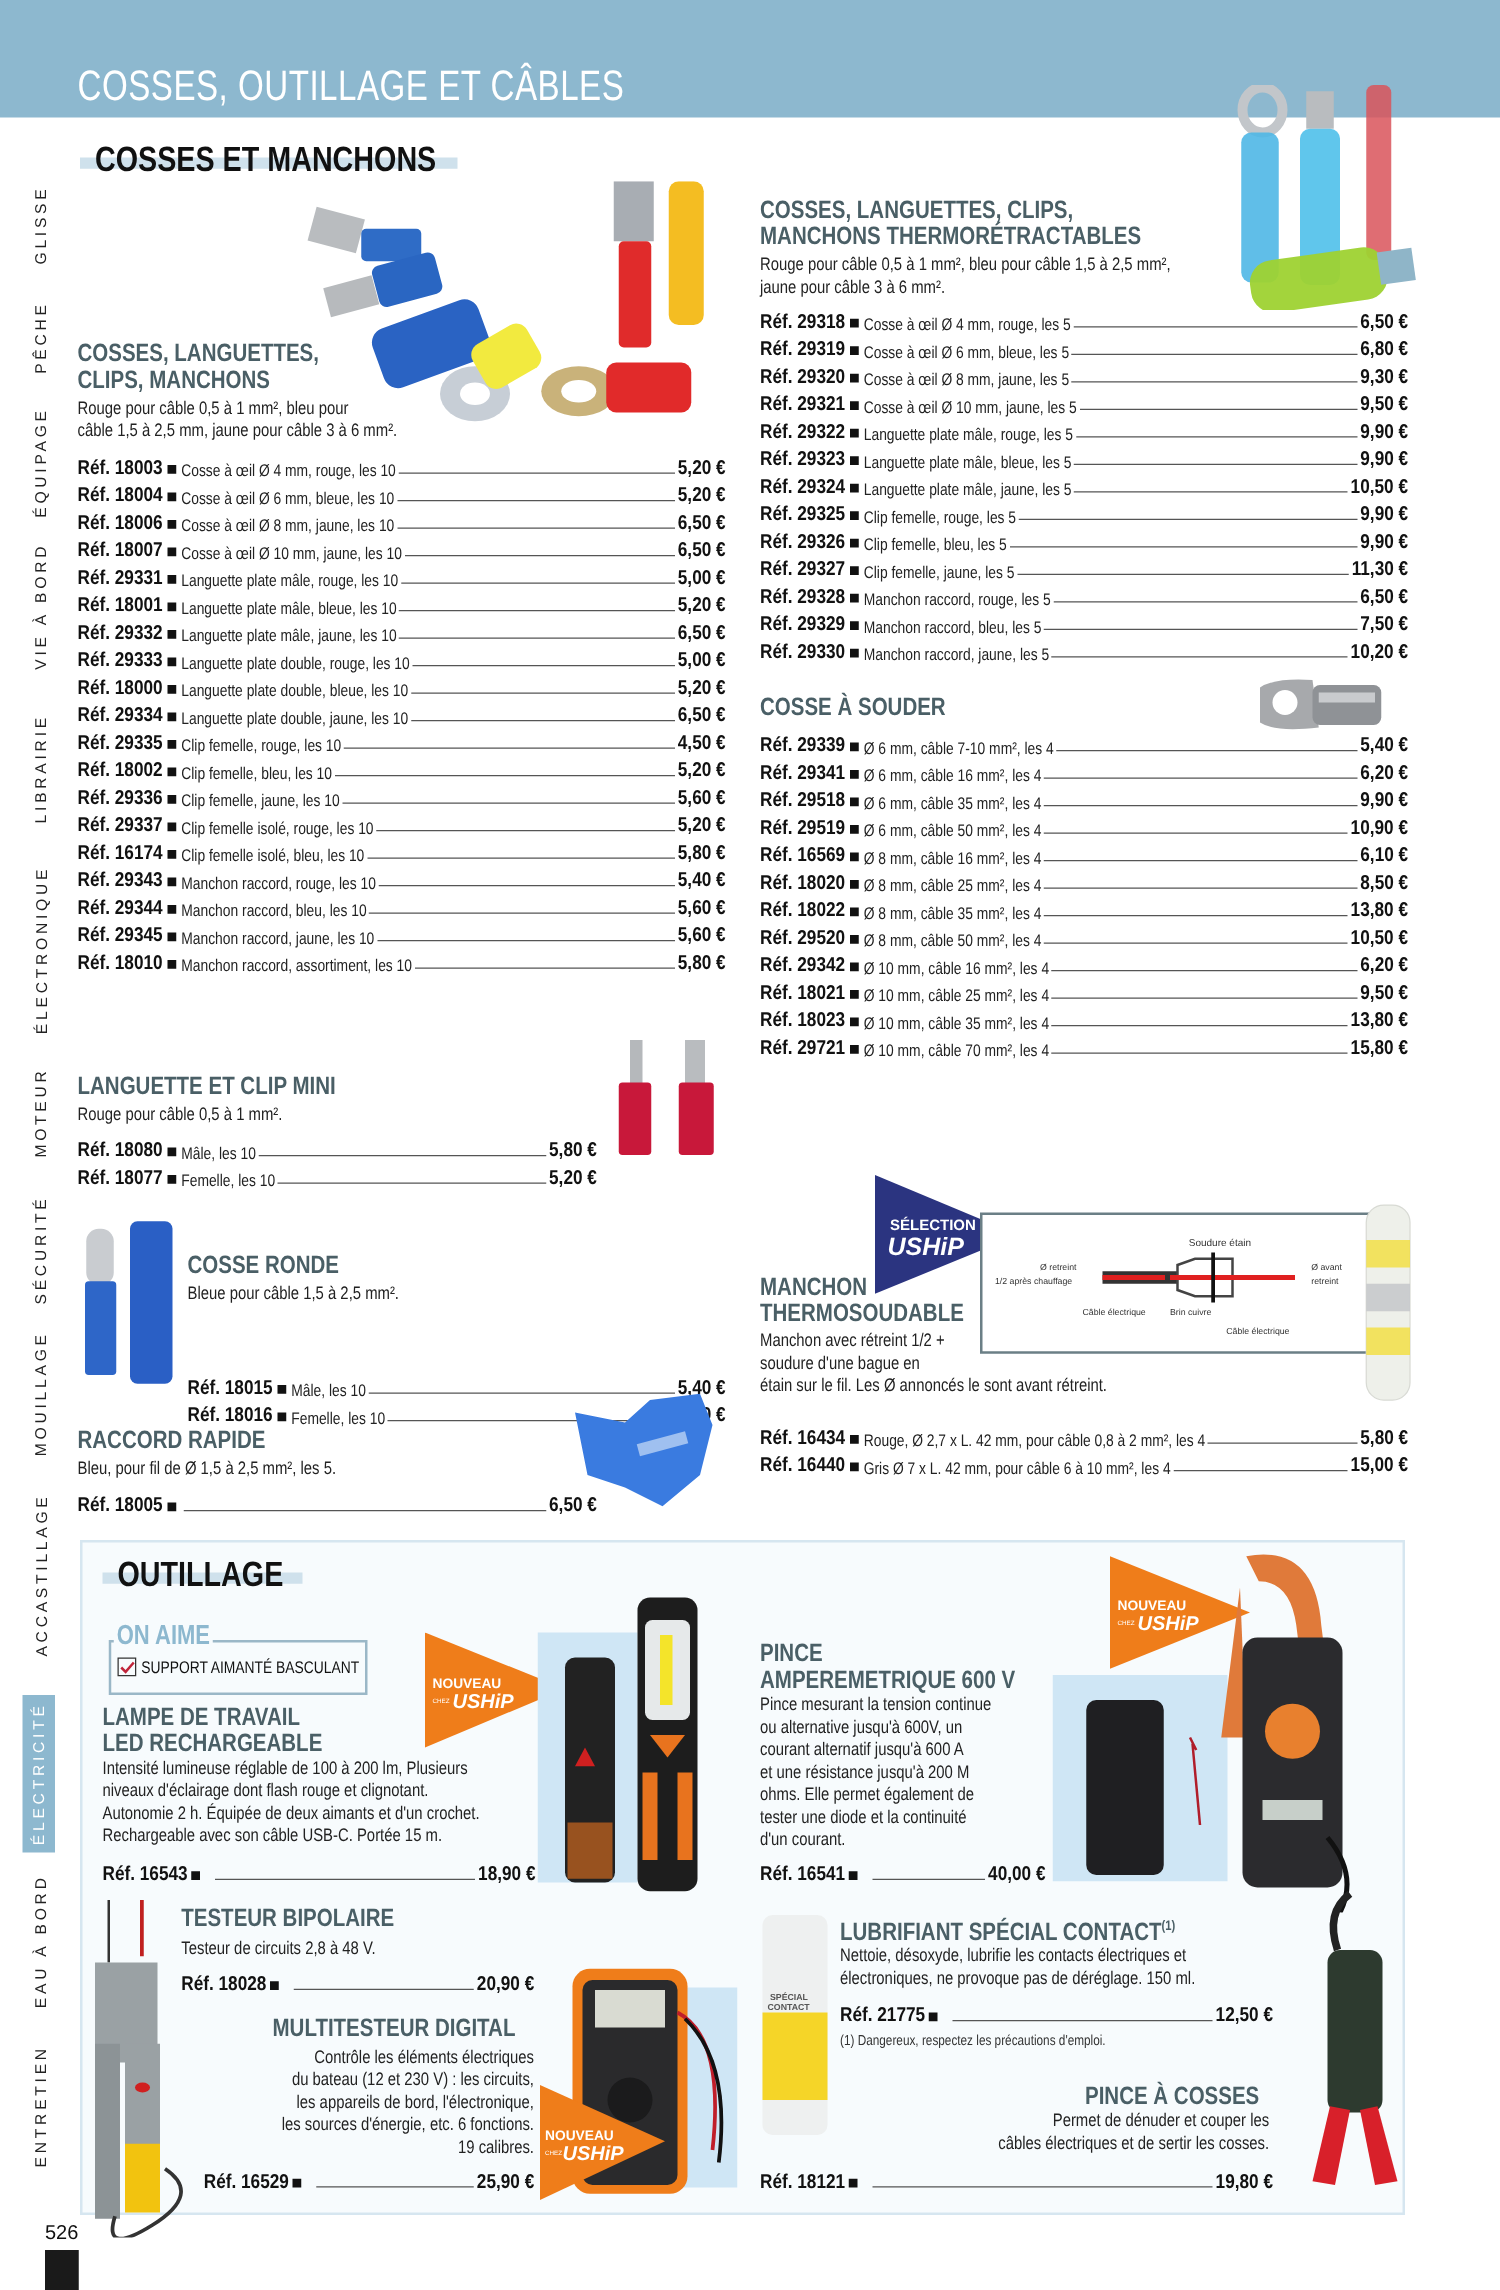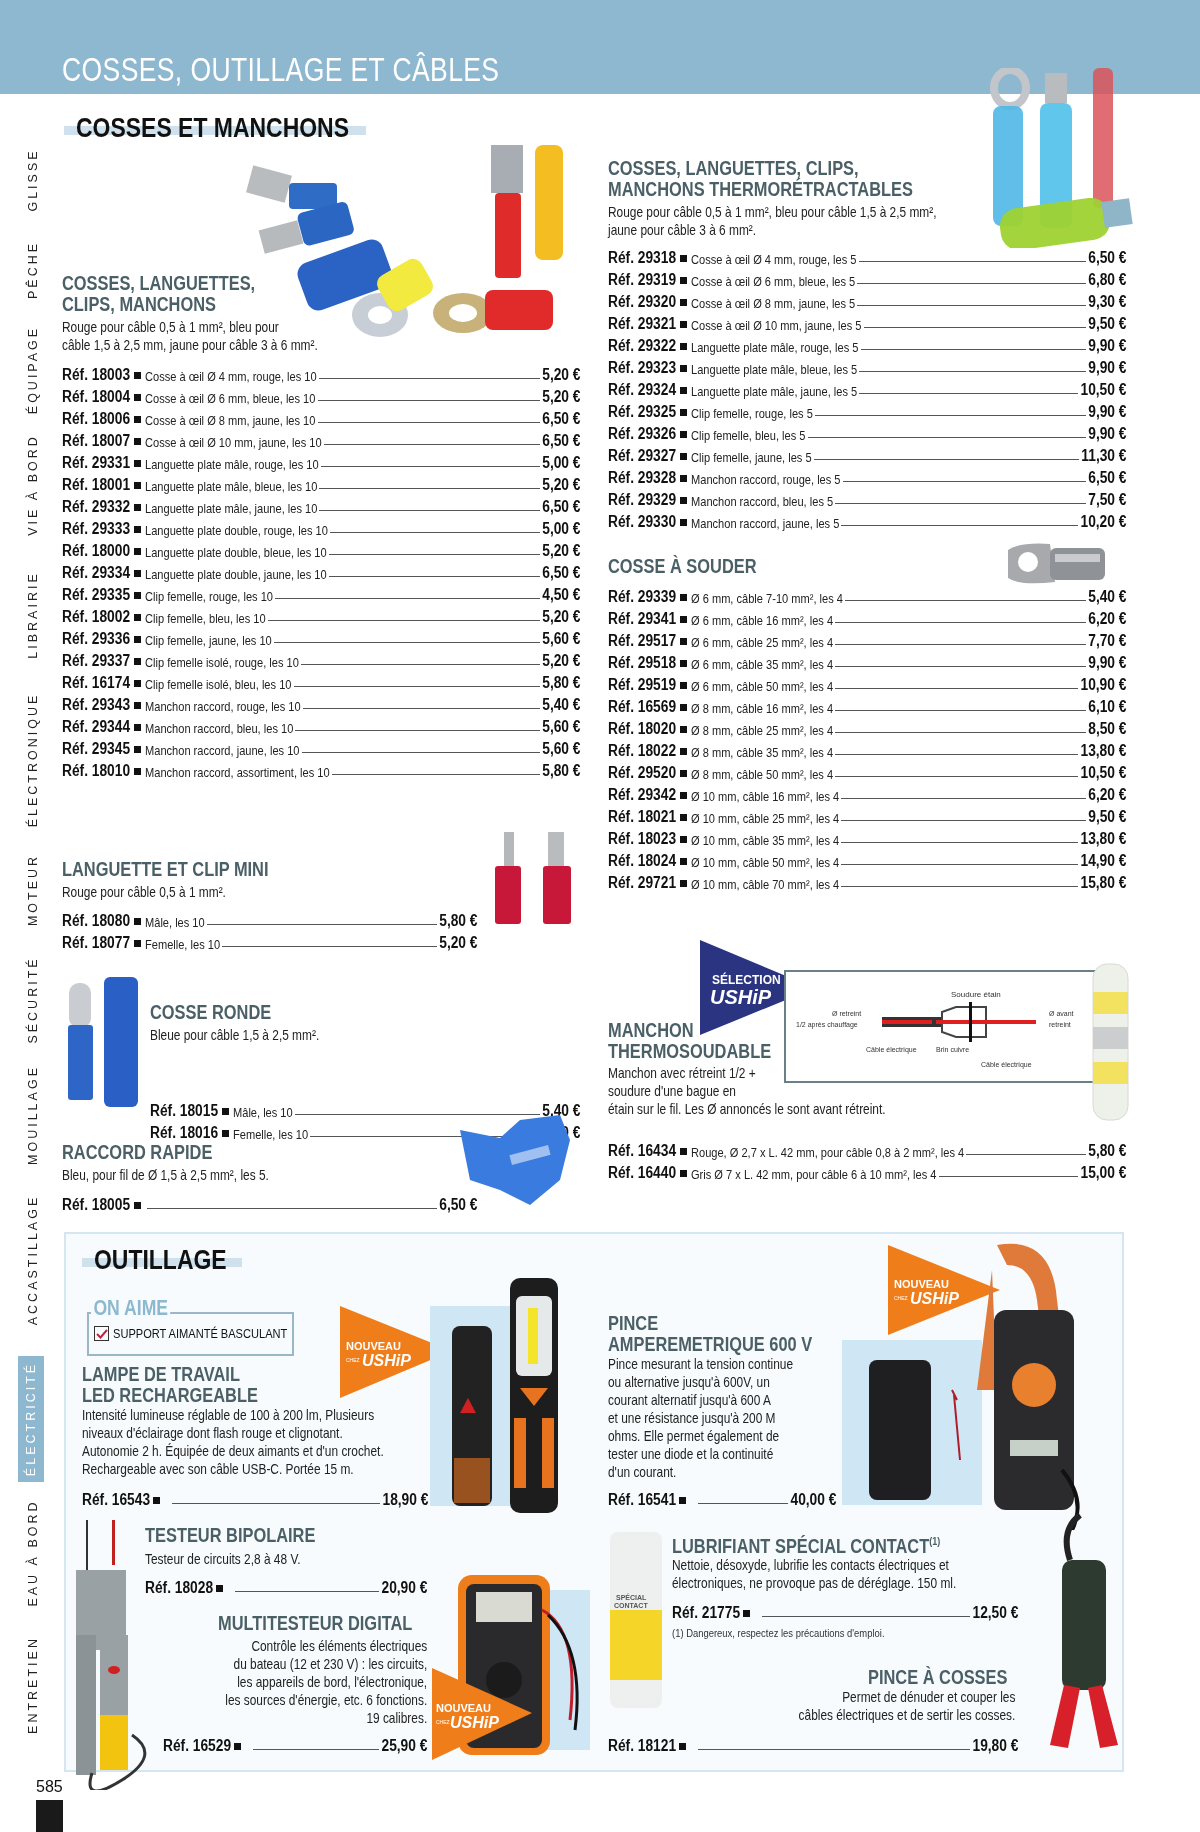--- a/index.html
+++ b/index.html
@@ -80,21 +80,21 @@
   <div class="sb-item active" style="top:1216px;height:126px;">
       <span>ÉLECTRICITÉ</span>
     </div>
   <div class="sb-item" style="top:1355px;height:115px;">
       <span>EAU À BORD</span>
     </div>
   <div class="sb-item" style="top:1490px;height:110px;">
       <span>ENTRETIEN</span>
     </div>
 </div>
-<div id="page-number">585</div>
+<div id="page-number">526</div>
 <div id="page-tab"></div>
 
 <div class="sec-bar" style="left:64px;top:126px;width:302px;"></div>
 <div class="sec-title" style="left:76px;top:112px;">COSSES ET MANCHONS</div>
 
 <div class="img" style="left:245px;top:145px;width:330px;height:200px;">
   <svg width="330" height="200" viewBox="0 0 330 200">
     <rect x="4" y="25" width="40" height="28" fill="#b9bcbf" transform="rotate(15 24 39)"></rect>
     <rect x="44" y="38" width="48" height="26" rx="4" fill="#2f6cc6"></rect>
     <rect x="16" y="80" width="40" height="24" fill="#b7babd" transform="rotate(-15 36 92)"></rect>
@@ -538,29 +538,20 @@
       <span class="refpart">
         <span class="ref" style="margin-right: -11.06px;">Réf. 29341</span>
         <span class="sq" style="margin-left:4px"></span>
         <span class="lbl" style="margin-right: -31.14px;">Ø 6 mm, câble 16 mm², les 4</span>
       </span>
       <span class="dots"></span>
       <span class="price" style="margin-left: -6.16px;">6,20 €</span>
     </div>
     <div class="prow">
       <span class="refpart">
-        <span class="ref" style="margin-right: -11.06px;">Réf. 29517</span>
-        <span class="sq" style="margin-left:4px"></span>
-        <span class="lbl" style="margin-right: -31.14px;">Ø 6 mm, câble 25 mm², les 4</span>
-      </span>
-      <span class="dots"></span>
-      <span class="price" style="margin-left: -6.16px;">7,70 €</span>
-    </div>
-    <div class="prow">
-      <span class="refpart">
         <span class="ref" style="margin-right: -11.06px;">Réf. 29518</span>
         <span class="sq" style="margin-left:4px"></span>
         <span class="lbl" style="margin-right: -31.14px;">Ø 6 mm, câble 35 mm², les 4</span>
       </span>
       <span class="dots"></span>
       <span class="price" style="margin-left: -6.16px;">9,90 €</span>
     </div>
     <div class="prow">
       <span class="refpart">
         <span class="ref" style="margin-right: -11.06px;">Réf. 29519</span>
@@ -625,29 +616,20 @@
       <span class="price" style="margin-left: -6.16px;">9,50 €</span>
     </div>
     <div class="prow">
       <span class="refpart">
         <span class="ref" style="margin-right: -11.06px;">Réf. 18023</span>
         <span class="sq" style="margin-left:4px"></span>
         <span class="lbl" style="margin-right: -32.58px;">Ø 10 mm, câble 35 mm², les 4</span>
       </span>
       <span class="dots"></span>
       <span class="price" style="margin-left: -7.42px;">13,80 €</span>
-    </div>
-    <div class="prow">
-      <span class="refpart">
-        <span class="ref" style="margin-right: -11.06px;">Réf. 18024</span>
-        <span class="sq" style="margin-left:4px"></span>
-        <span class="lbl" style="margin-right: -32.58px;">Ø 10 mm, câble 50 mm², les 4</span>
-      </span>
-      <span class="dots"></span>
-      <span class="price" style="margin-left: -7.42px;">14,90 €</span>
     </div>
     <div class="prow">
       <span class="refpart">
         <span class="ref" style="margin-right: -11.06px;">Réf. 29721</span>
         <span class="sq" style="margin-left:4px"></span>
         <span class="lbl" style="margin-right: -32.58px;">Ø 10 mm, câble 70 mm², les 4</span>
       </span>
       <span class="dots"></span>
       <span class="price" style="margin-left: -7.42px;">15,80 €</span>
     </div>

